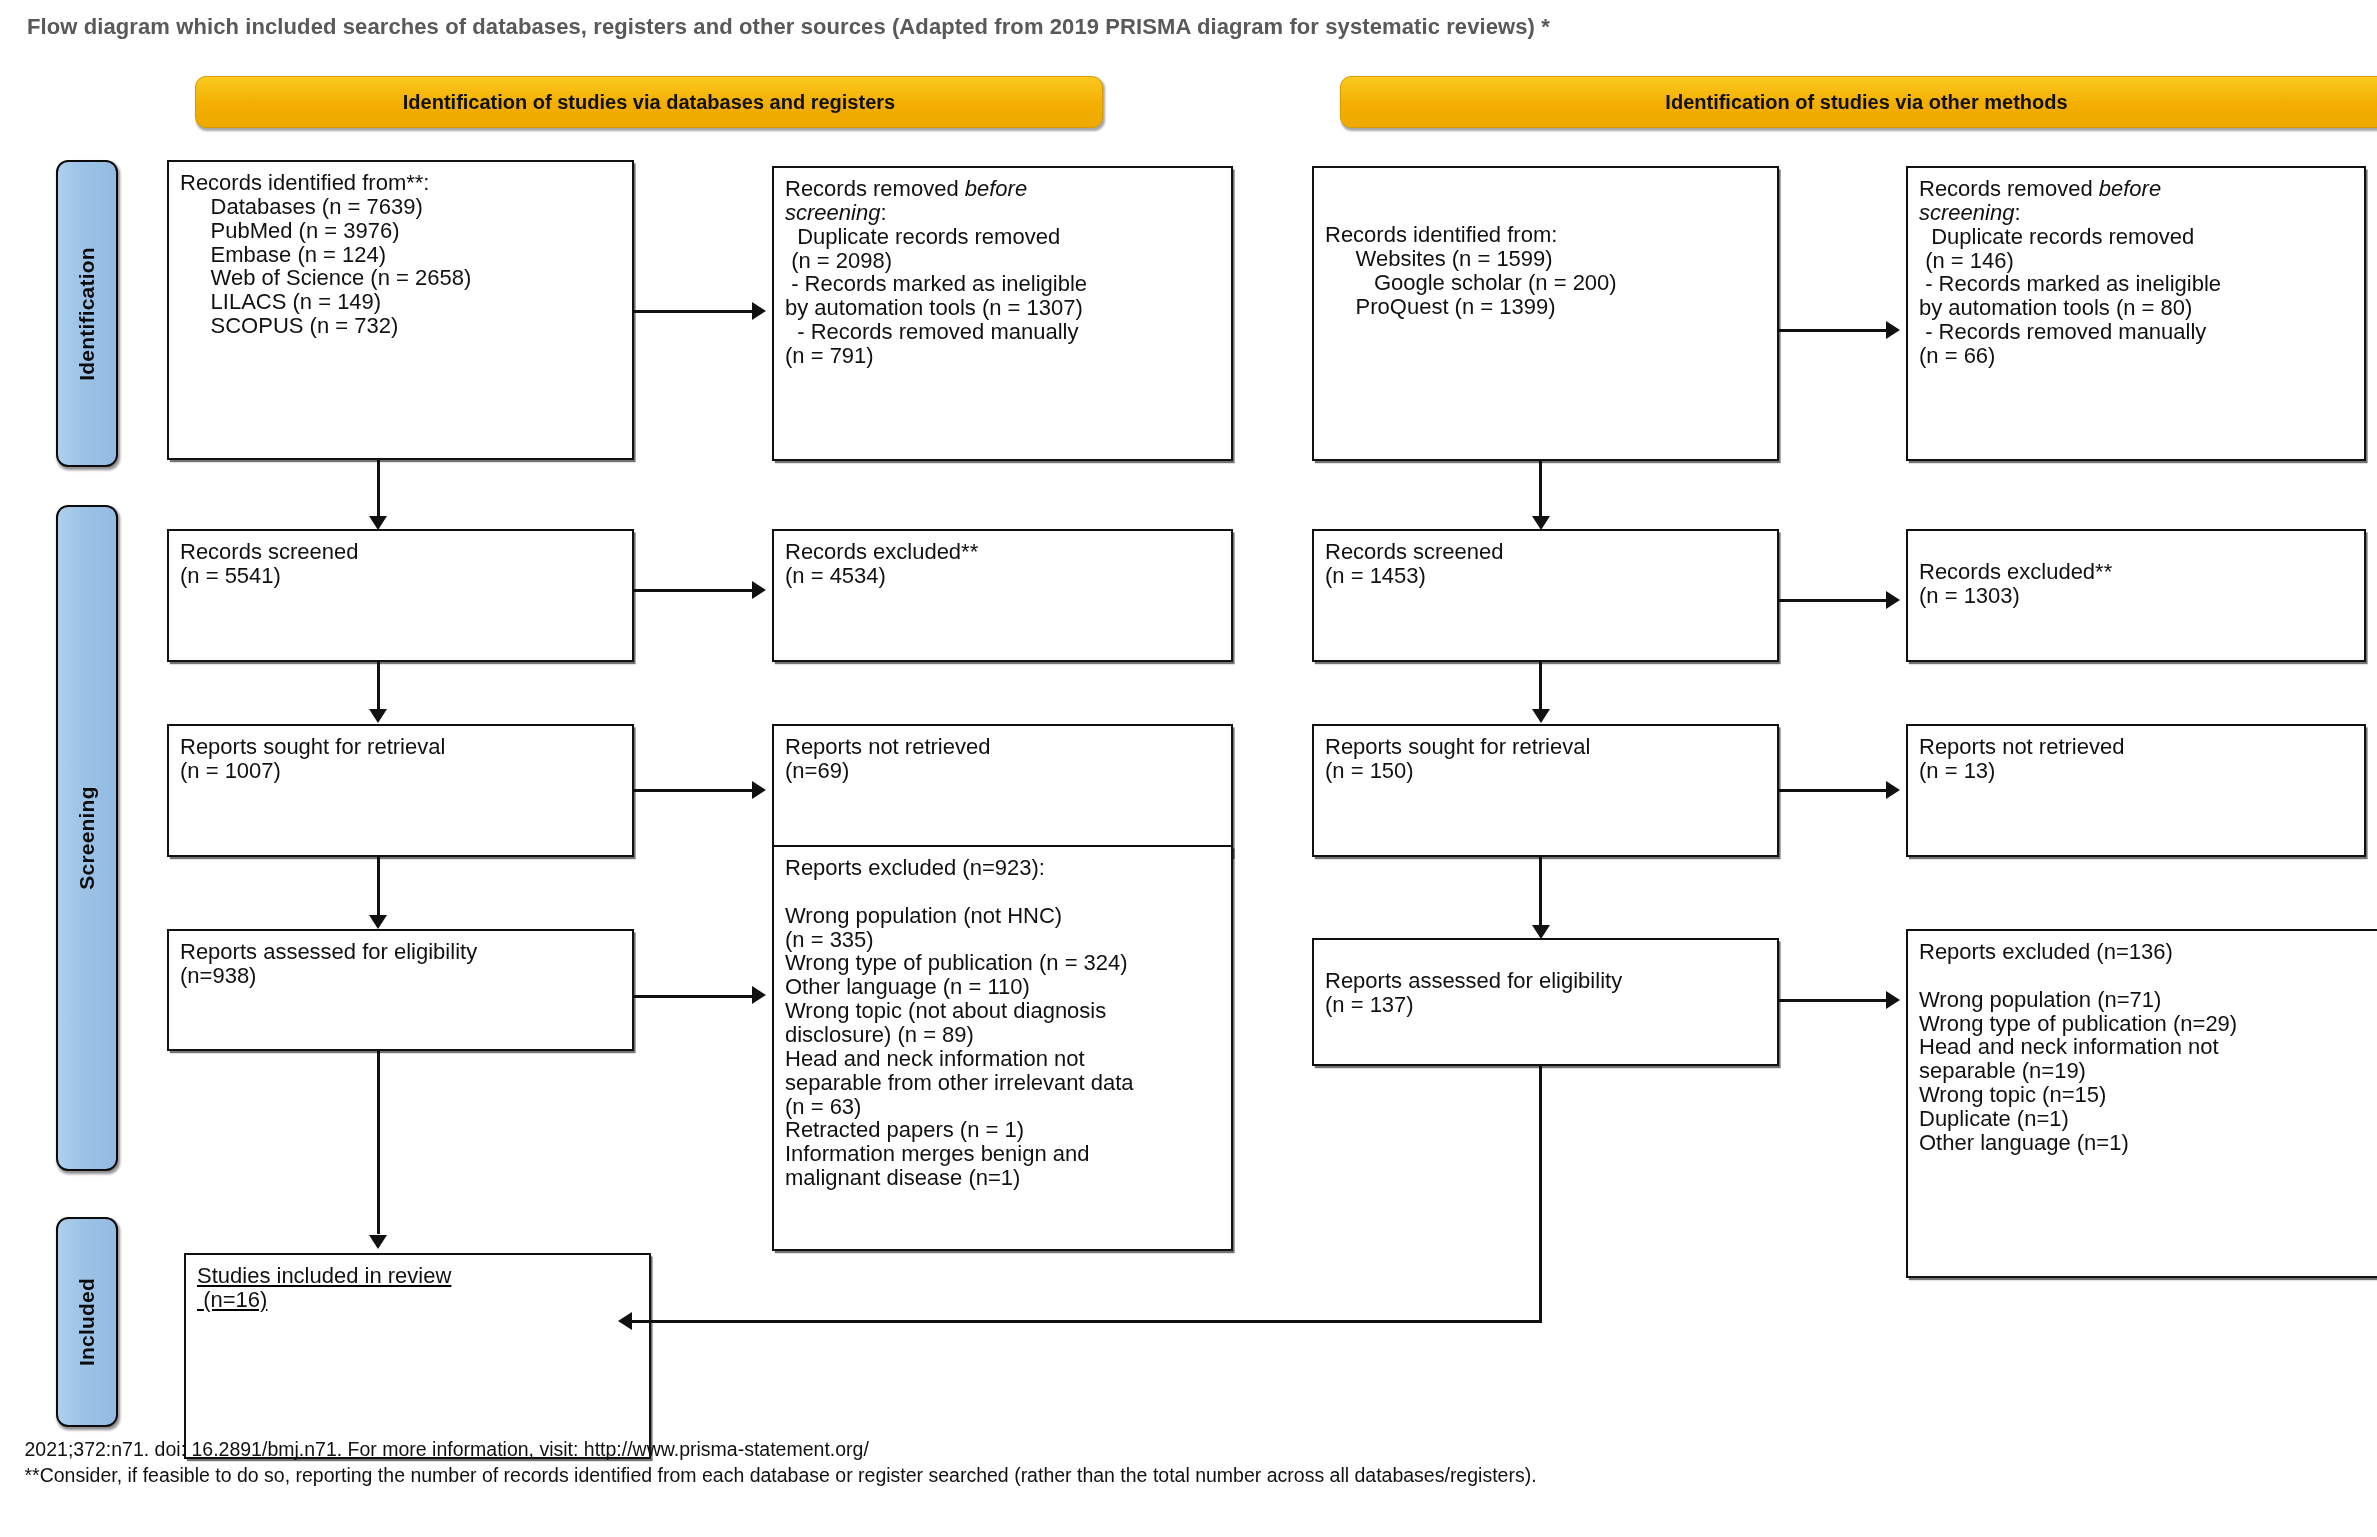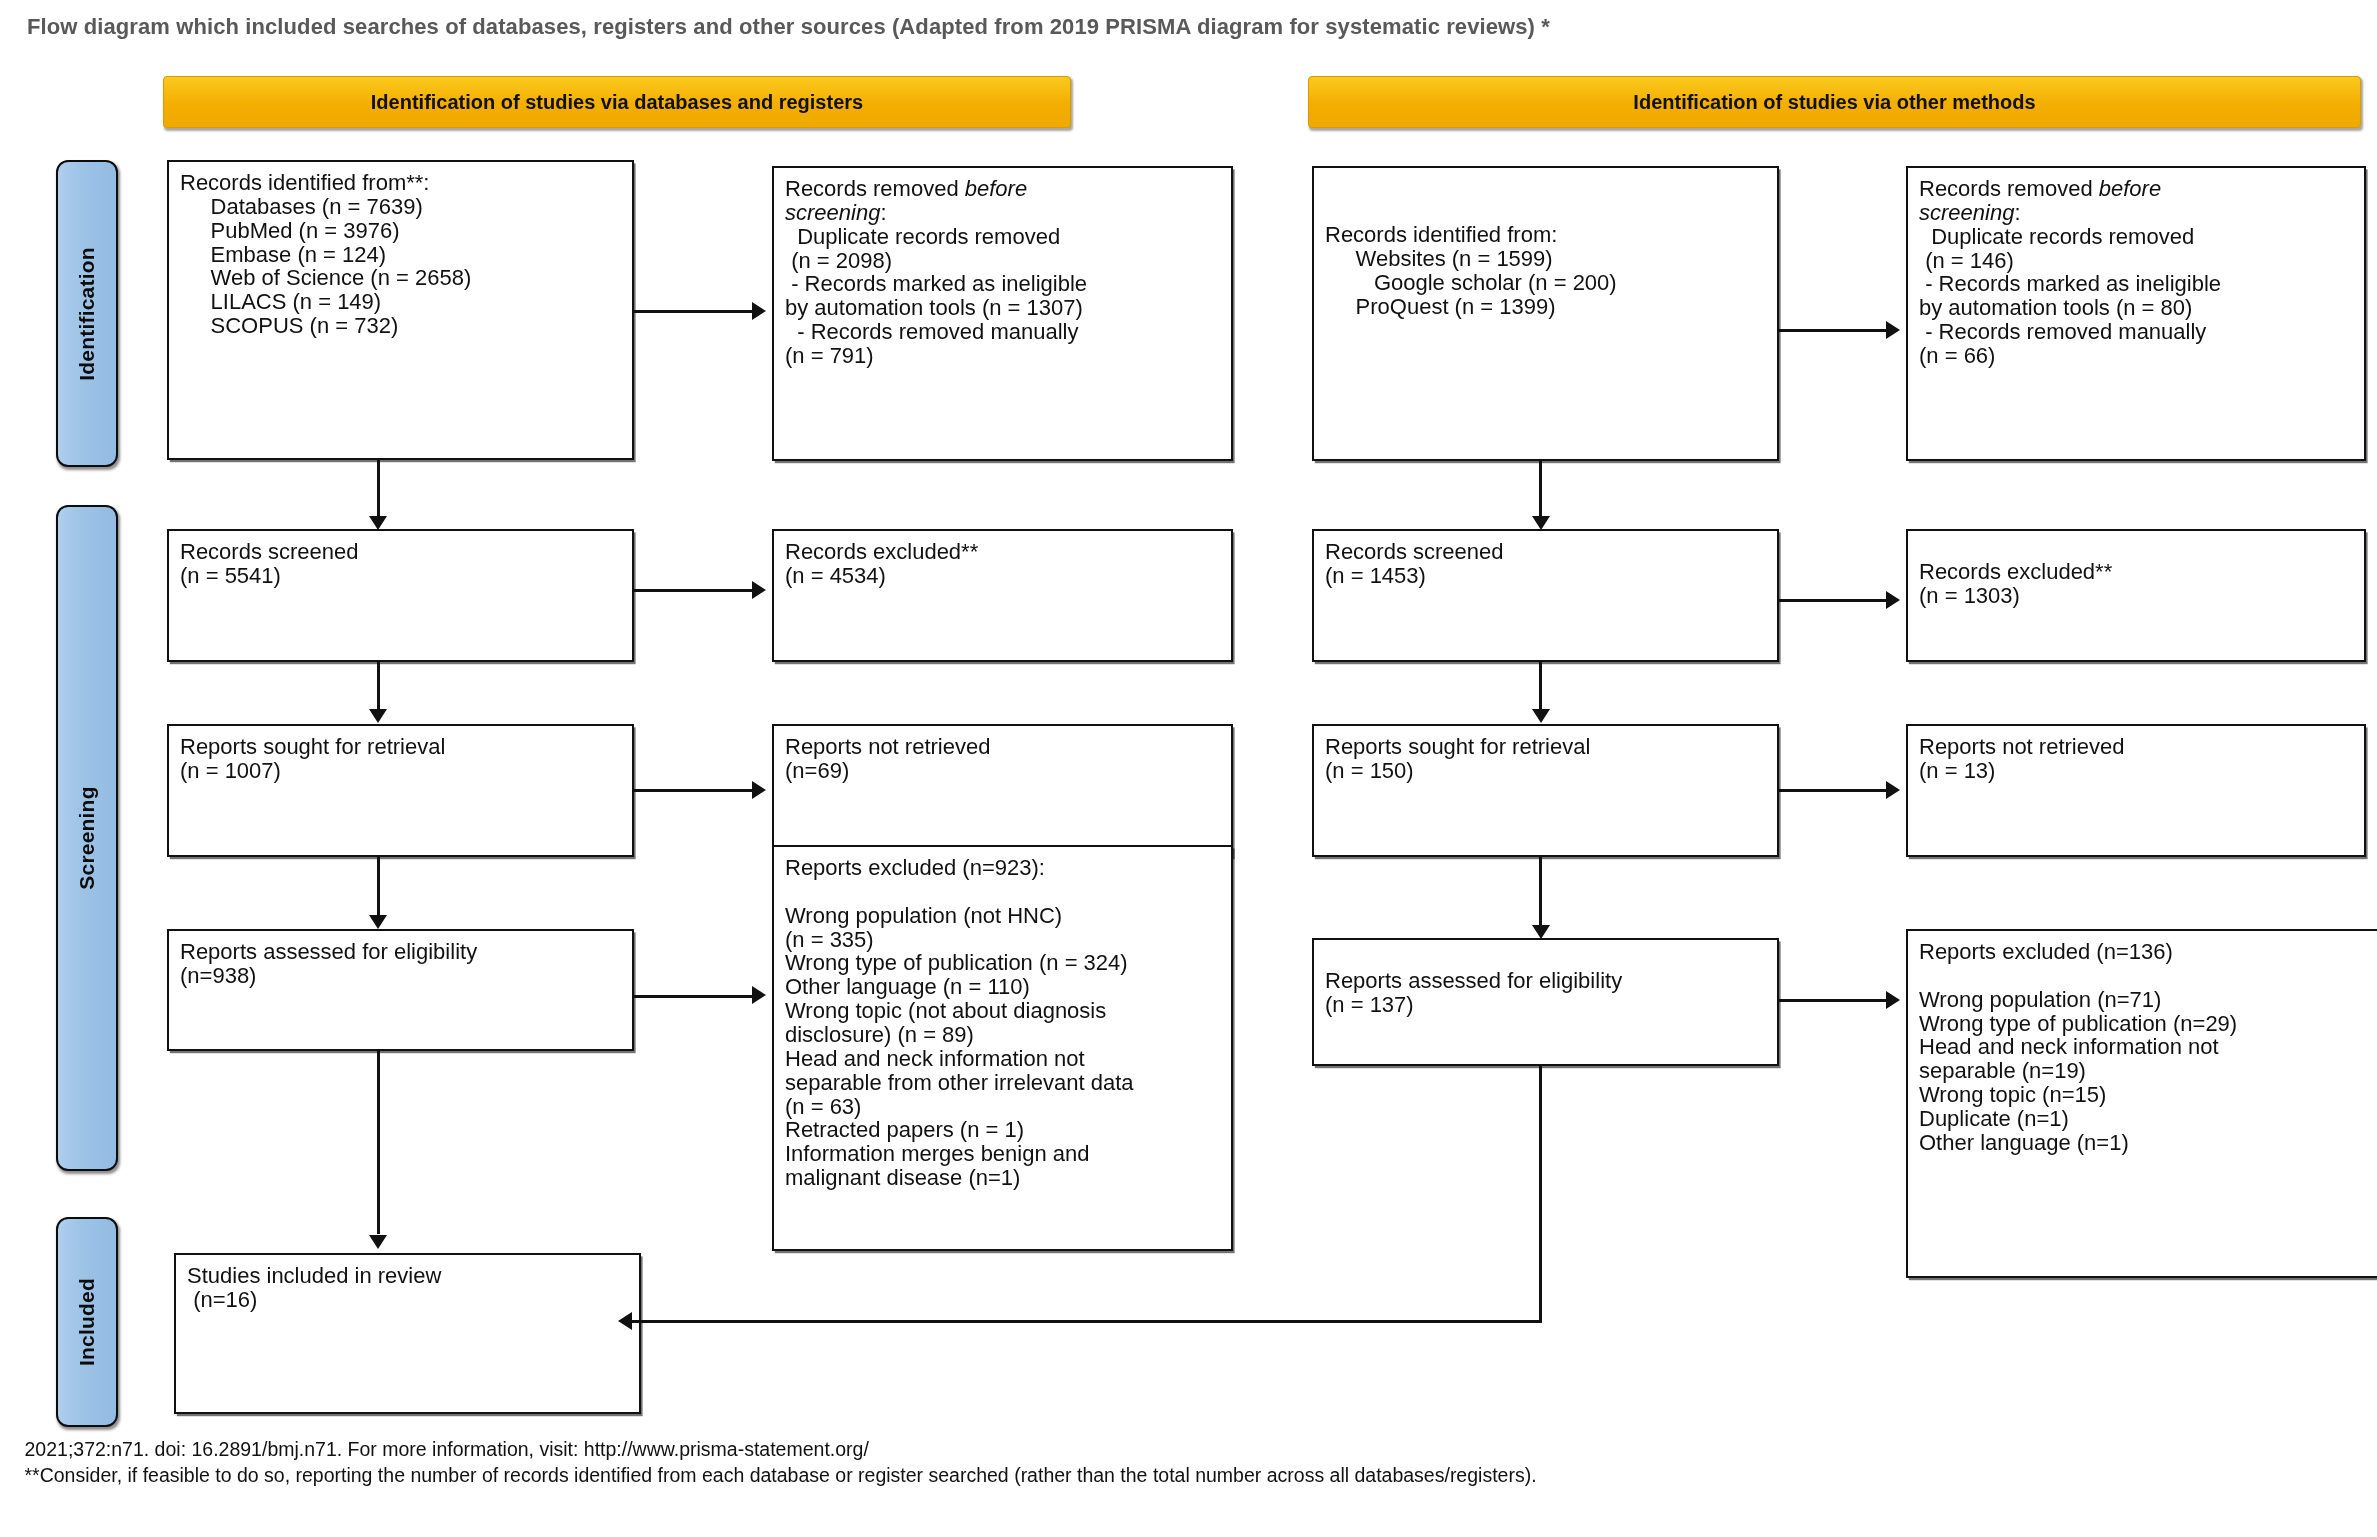--- a/index.html
+++ b/index.html
@@ -31,29 +31,30 @@
     letter-spacing: 0.1px;
     white-space: nowrap;
   }
 
   
   .header-bar {
     position: absolute;
     background: #F5B301;
     background-image: linear-gradient(180deg, #FBC91F 0%, #F3AE00 55%, #EFA900 100%);
     border: 1.7px solid #D99C00;
-    border-radius: 4px;
+    border-radius: 11px;
     box-shadow: 1.7px 2.2px 2.2px rgba(0,0,0,0.35);
     display: flex;
     align-items: center;
     justify-content: center;
     color: #111111;
     font-weight: bold;
     font-size: 20px;
     text-align: center;
+    margin-left: 32px;
   }
 
   
   .stage-label {
     position: absolute;
     background: #9DC3E6;
     background-image: linear-gradient(90deg, #AFCFEE 0%, #9DC3E6 40%, #93BBE2 100%);
     border: 2.2px solid #0c0c0c;
     border-radius: 12.2px;
     box-shadow: 1.7px 2.2px 2.8px rgba(0,0,0,0.45);
@@ -233,21 +234,21 @@
 Information merges benign and
 malignant disease (n=1)</div>
   </div>
 
   <div class="ln-h" style="left:634px; top:995px; width:119px;"></div>
   <div class="arrow-r" style="left:752px; top:986px;"></div>
 
   <div class="ln-v" style="left:377px; top:1051px; height:183px;"></div>
   <div class="arrow-d" style="left:369px; top:1235px;"></div>
 
-  <div class="box" style="left:174px; top:1253px; width:467px; height:161px;">
+  <div class="box" style="left:184px; top:1253px; width:467px; height:206px;text-decoration:underline;">
     <div class="txt">Studies included in review
  (n=16)</div>
   </div>
 
   <div class="box" style="left:1312px; top:166px; width:467px; height:295px;">
     <div class="txt" style="padding-top:46px;">Records identified from:
      Websites (n = 1599)
         Google scholar (n = 200)
      ProQuest (n = 1399)</div>
   </div>

